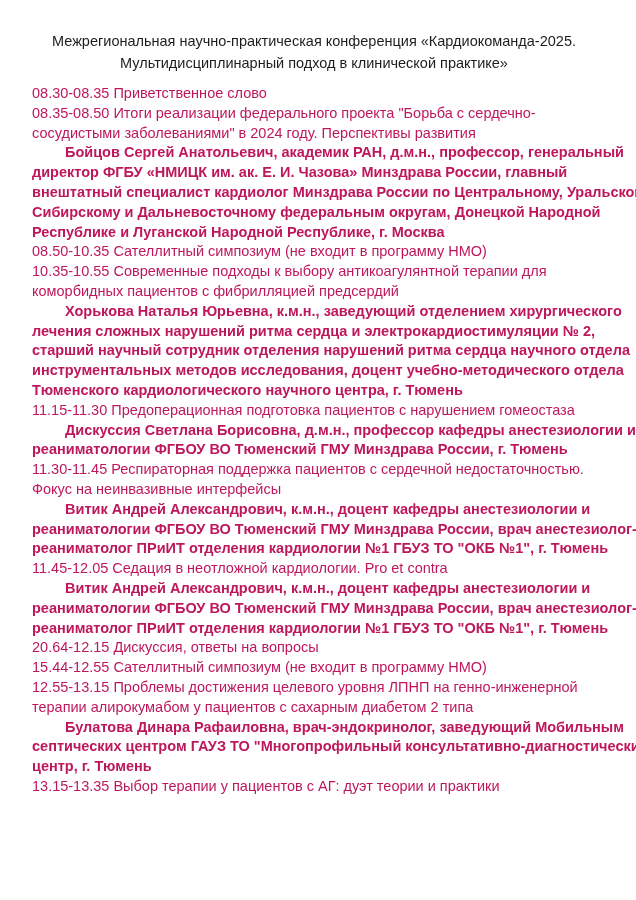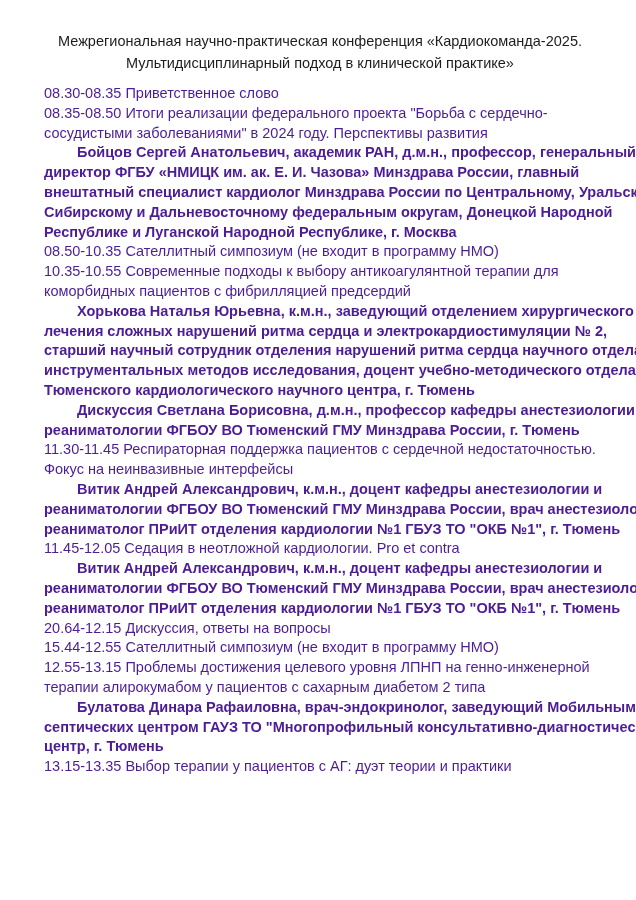--- a/index.html
+++ b/index.html
@@ -11,42 +11,42 @@
       width: 636px;
       height: 900px;
       font-family: "Liberation Sans", "DejaVu Sans", sans-serif;
       color: #1d1d1d;
       -webkit-font-smoothing: antialiased;
     }
     .page {
       box-sizing: border-box;
       width: 636px;
       height: 900px;
-      padding: 31px 40px 0 44px;
+      padding: 31px 40px 0 32px;
       background: #ffffff;
       overflow: hidden;
     }
     .doc-title {
       font-size: 14.5px;
       font-weight: normal;
       line-height: 21.5px;
       text-align: center;
       white-space: pre;
       margin: 0 0 10px 0;
       color: #1d1d1d;
     }
     .program {
       width: 100%;
     }
     .para {
       font-size: 14.5px;
       line-height: 19.8px;
       white-space: pre;
       margin: 0;
-      color: #4c1d95;
+      color: #be185d;
     }
     .para.indent {
       text-indent: 33px;
       font-weight: bold;
     }
   </style>
 </head>
 <body>
 
 <div class="page">
@@ -62,20 +62,21 @@
 Сибирскому и Дальневосточному федеральным округам, Донецкой Народной
 Республике и Луганской Народной Республике, г. Москва</div>
       <div class="para">08.50-10.35 Сателлитный симпозиум (не входит в программу НМО)</div>
       <div class="para">10.35-10.55 Современные подходы к выбору антикоагулянтной терапии для
 коморбидных пациентов с фибрилляцией предсердий</div>
       <div class="para indent">Хорькова Наталья Юрьевна, к.м.н., заведующий отделением хирургического
 лечения сложных нарушений ритма сердца и электрокардиостимуляции № 2,
 старший научный сотрудник отделения нарушений ритма сердца научного отдела
 инструментальных методов исследования, доцент учебно-методического отдела
 Тюменского кардиологического научного центра, г. Тюмень</div>
+      <div class="para">11.15-11.30 Предоперационная подготовка пациентов с нарушением гомеостаза</div>
       <div class="para indent">Дискуссия Светлана Борисовна, д.м.н., профессор кафедры анестезиологии и
 реаниматологии ФГБОУ ВО Тюменский ГМУ Минздрава России, г. Тюмень</div>
       <div class="para">11.30-11.45 Респираторная поддержка пациентов с сердечной недостаточностью.
 Фокус на неинвазивные интерфейсы</div>
       <div class="para indent">Витик Андрей Александрович, к.м.н., доцент кафедры анестезиологии и
 реаниматологии ФГБОУ ВО Тюменский ГМУ Минздрава России, врач анестезиолог-
 реаниматолог ПРиИТ отделения кардиологии №1 ГБУЗ ТО "ОКБ №1", г. Тюмень</div>
       <div class="para">11.45-12.05 Седация в неотложной кардиологии. Pro et contra</div>
       <div class="para indent">Витик Андрей Александрович, к.м.н., доцент кафедры анестезиологии и
 реаниматологии ФГБОУ ВО Тюменский ГМУ Минздрава России, врач анестезиолог-

